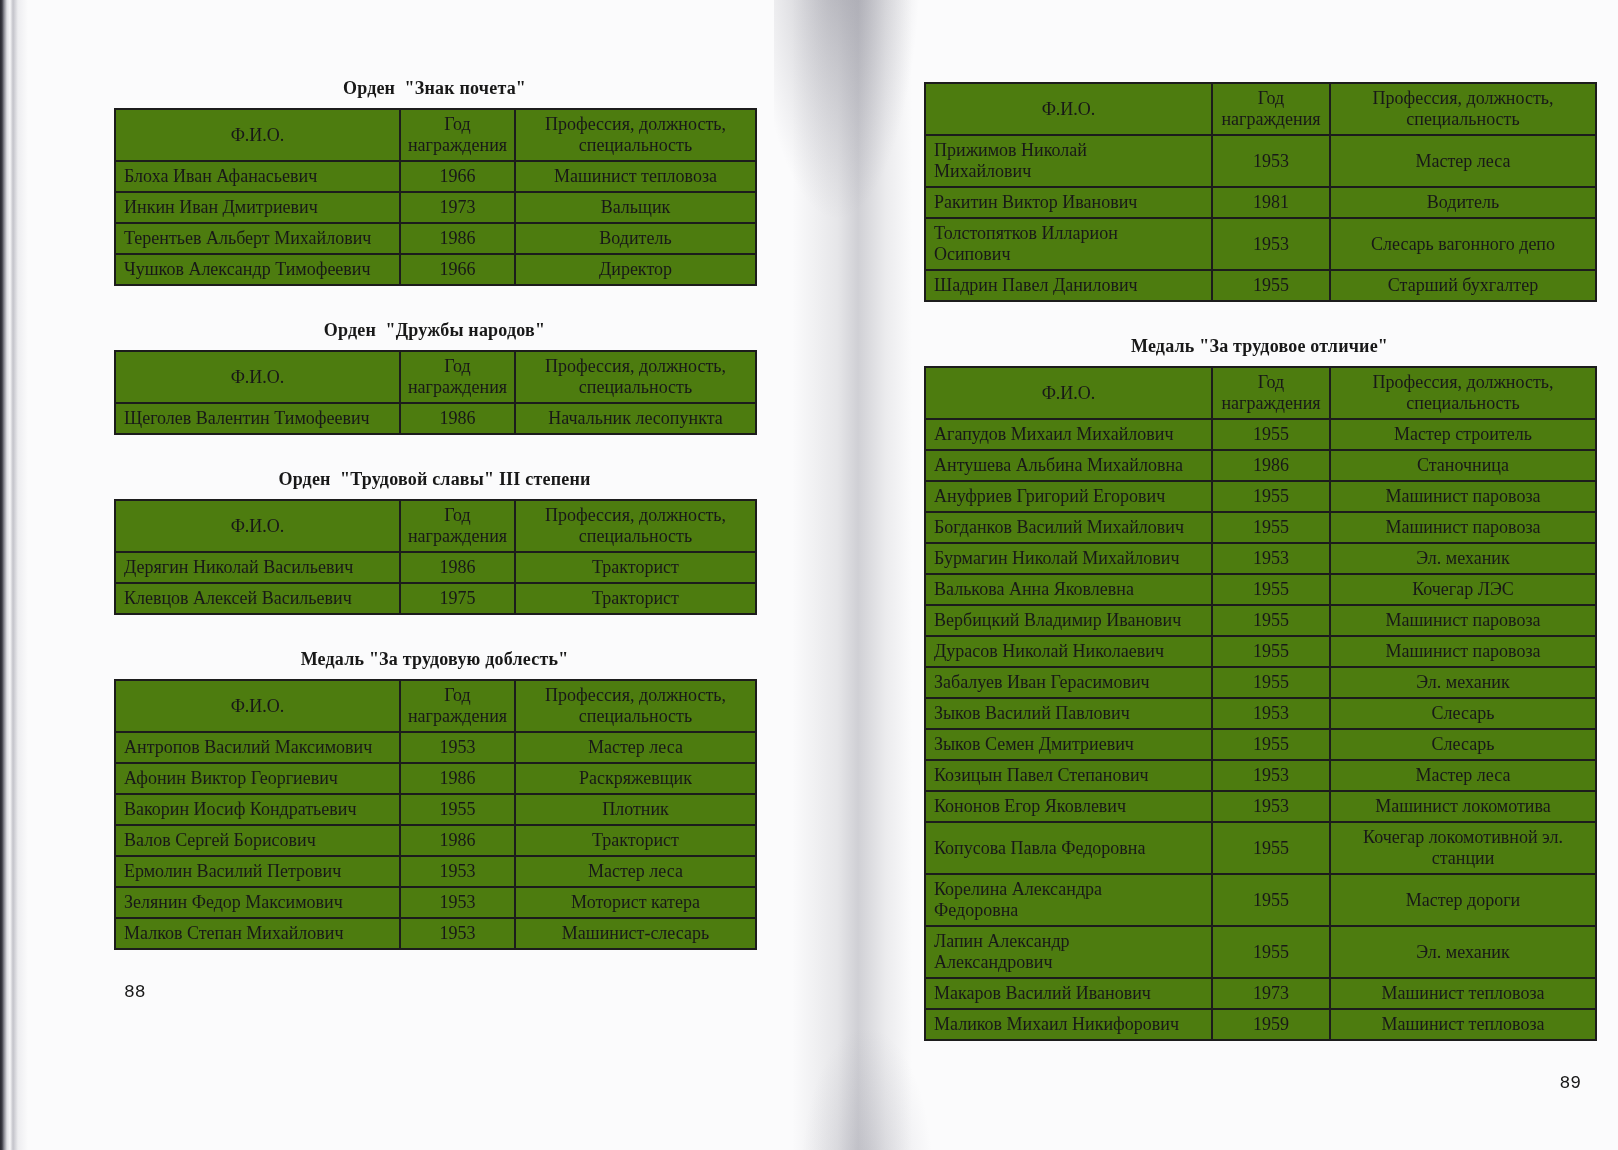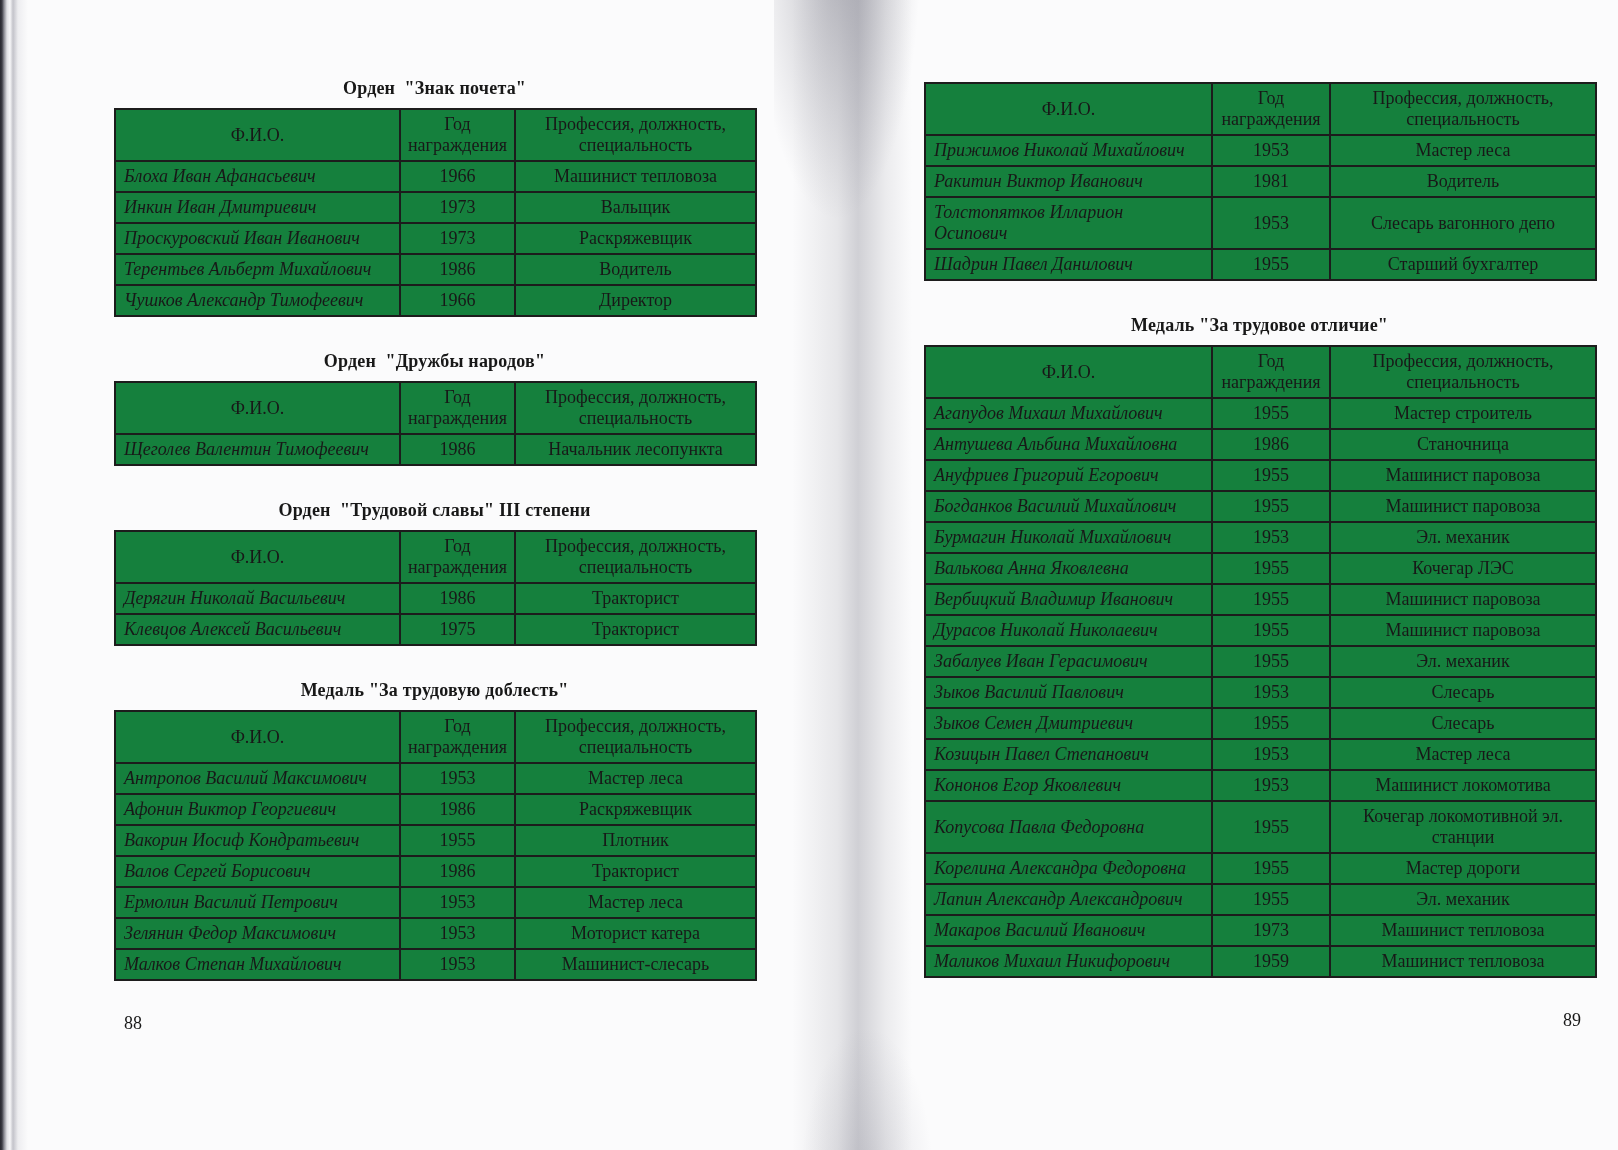--- a/index.html
+++ b/index.html
@@ -35,33 +35,33 @@
   .page{position:absolute;z-index:3;}
   .page-left{left:114px;top:76px;width:641px;}
   .page-right{left:924px;top:82px;width:671px;}
   .section{margin-bottom:32px;}
   .award-title{
     text-align:center;font-weight:bold;font-size:18px;line-height:24px;
     margin-bottom:8px;letter-spacing:0.2px;white-space:pre;
   }
   table.awards{
     border-collapse:collapse;table-layout:fixed;width:100%;
-    background:#15803d;
+    background:#4d7c0f;
   }
   table.awards th,table.awards td{
     border:2px solid #1c1c1c;font-size:18px;line-height:21px;
     font-weight:normal;vertical-align:middle;
   }
   table.awards th{text-align:center;padding:4px 2px;}
-  td.td-name{text-align:left;padding:4px 24px 4px 8px;font-style:italic;}
+  td.td-name{text-align:left;padding:4px 24px 4px 8px;}
   td.td-year{text-align:center;padding:4px 2px;}
   td.td-prof{text-align:center;padding:4px 6px;}
   .page-left  col.c-name{width:285px;} .page-left  col.c-year{width:115px;} .page-left  col.c-prof{width:241px;}
   .page-right col.c-name{width:287px;} .page-right col.c-year{width:118px;} .page-right col.c-prof{width:266px;}
-  .pagenum{font-size:18px;margin-top:14px;}
+  .pagenum{font-size:18px;margin-top:14px;font-family:Liberation Mono, monospace;}
   .pagenum-left{text-align:left;padding-left:10px;}
   .pagenum-right{text-align:right;padding-right:14px;}
 </style>
 </head>
 <body>
 
 <div class="edge-left"></div>
 <div class="gutter"></div>
 
 <div class="page page-left">
@@ -86,25 +86,20 @@
               <td class="td-name">Блоха Иван Афанасьевич</td>
               <td class="td-year">1966</td>
               <td class="td-prof">Машинист тепловоза</td>
             </tr>
             <tr>
               <td class="td-name">Инкин Иван Дмитриевич</td>
               <td class="td-year">1973</td>
               <td class="td-prof">Вальщик</td>
             </tr>
             <tr>
-              <td class="td-name">Проскуровский Иван Иванович</td>
-              <td class="td-year">1973</td>
-              <td class="td-prof">Раскряжевщик</td>
-            </tr>
-            <tr>
               <td class="td-name">Терентьев Альберт Михайлович</td>
               <td class="td-year">1986</td>
               <td class="td-prof">Водитель</td>
             </tr>
             <tr>
               <td class="td-name">Чушков Александр Тимофеевич</td>
               <td class="td-year">1966</td>
               <td class="td-prof">Директор</td>
             </tr>
           </tbody>

